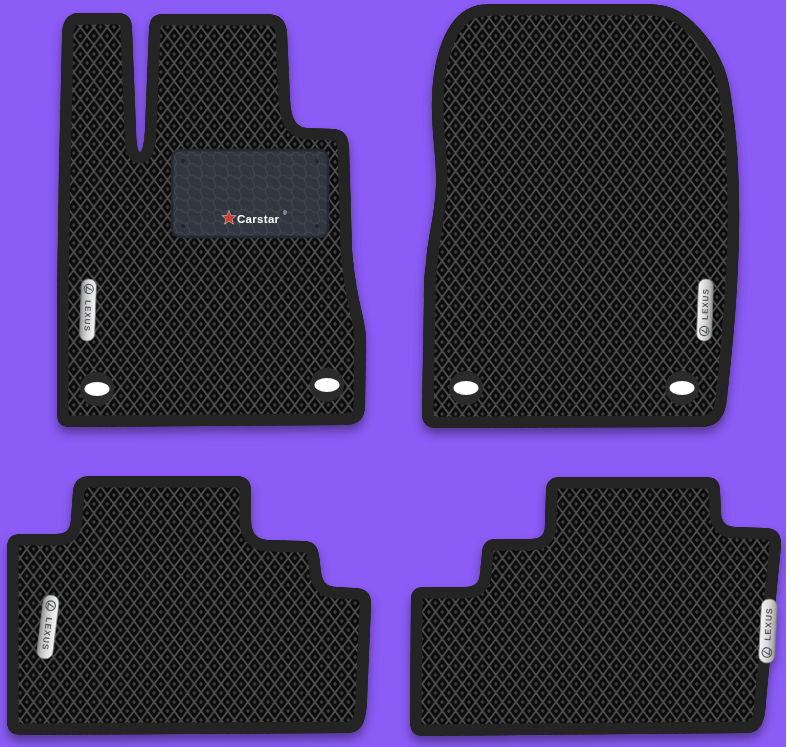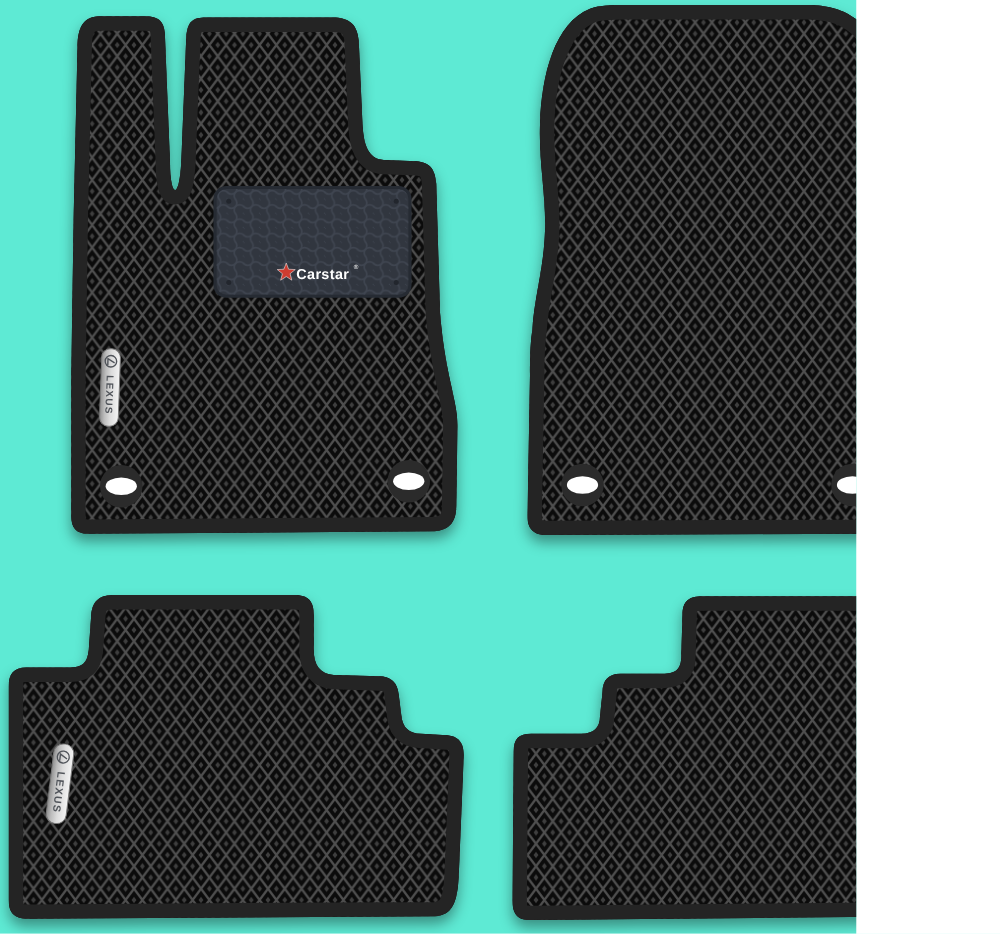--- a/index.html
+++ b/index.html
@@ -1,16 +1,16 @@
 <!DOCTYPE html>
 <html><head>
 <meta charset="utf-8">
 <style>
   html,body{margin:0;padding:0;background:#ffffff;}
-  .stage{position:relative;width:685px;height:747px;background:#5eead4;overflow:hidden;
+  .stage{position:relative;width:786px;height:747px;background:#8b5cf6;overflow:hidden;
          font-family:"Liberation Sans",sans-serif;}
   svg text{font-family:"Liberation Sans",sans-serif;}
   .mat{filter:drop-shadow(0px 6px 5px rgba(0,0,0,0.38));}
 </style>
 </head>
 <body>
 
 <div class="stage">
 <svg width="800" height="747" viewBox="0 0 800 747">
   <defs>

